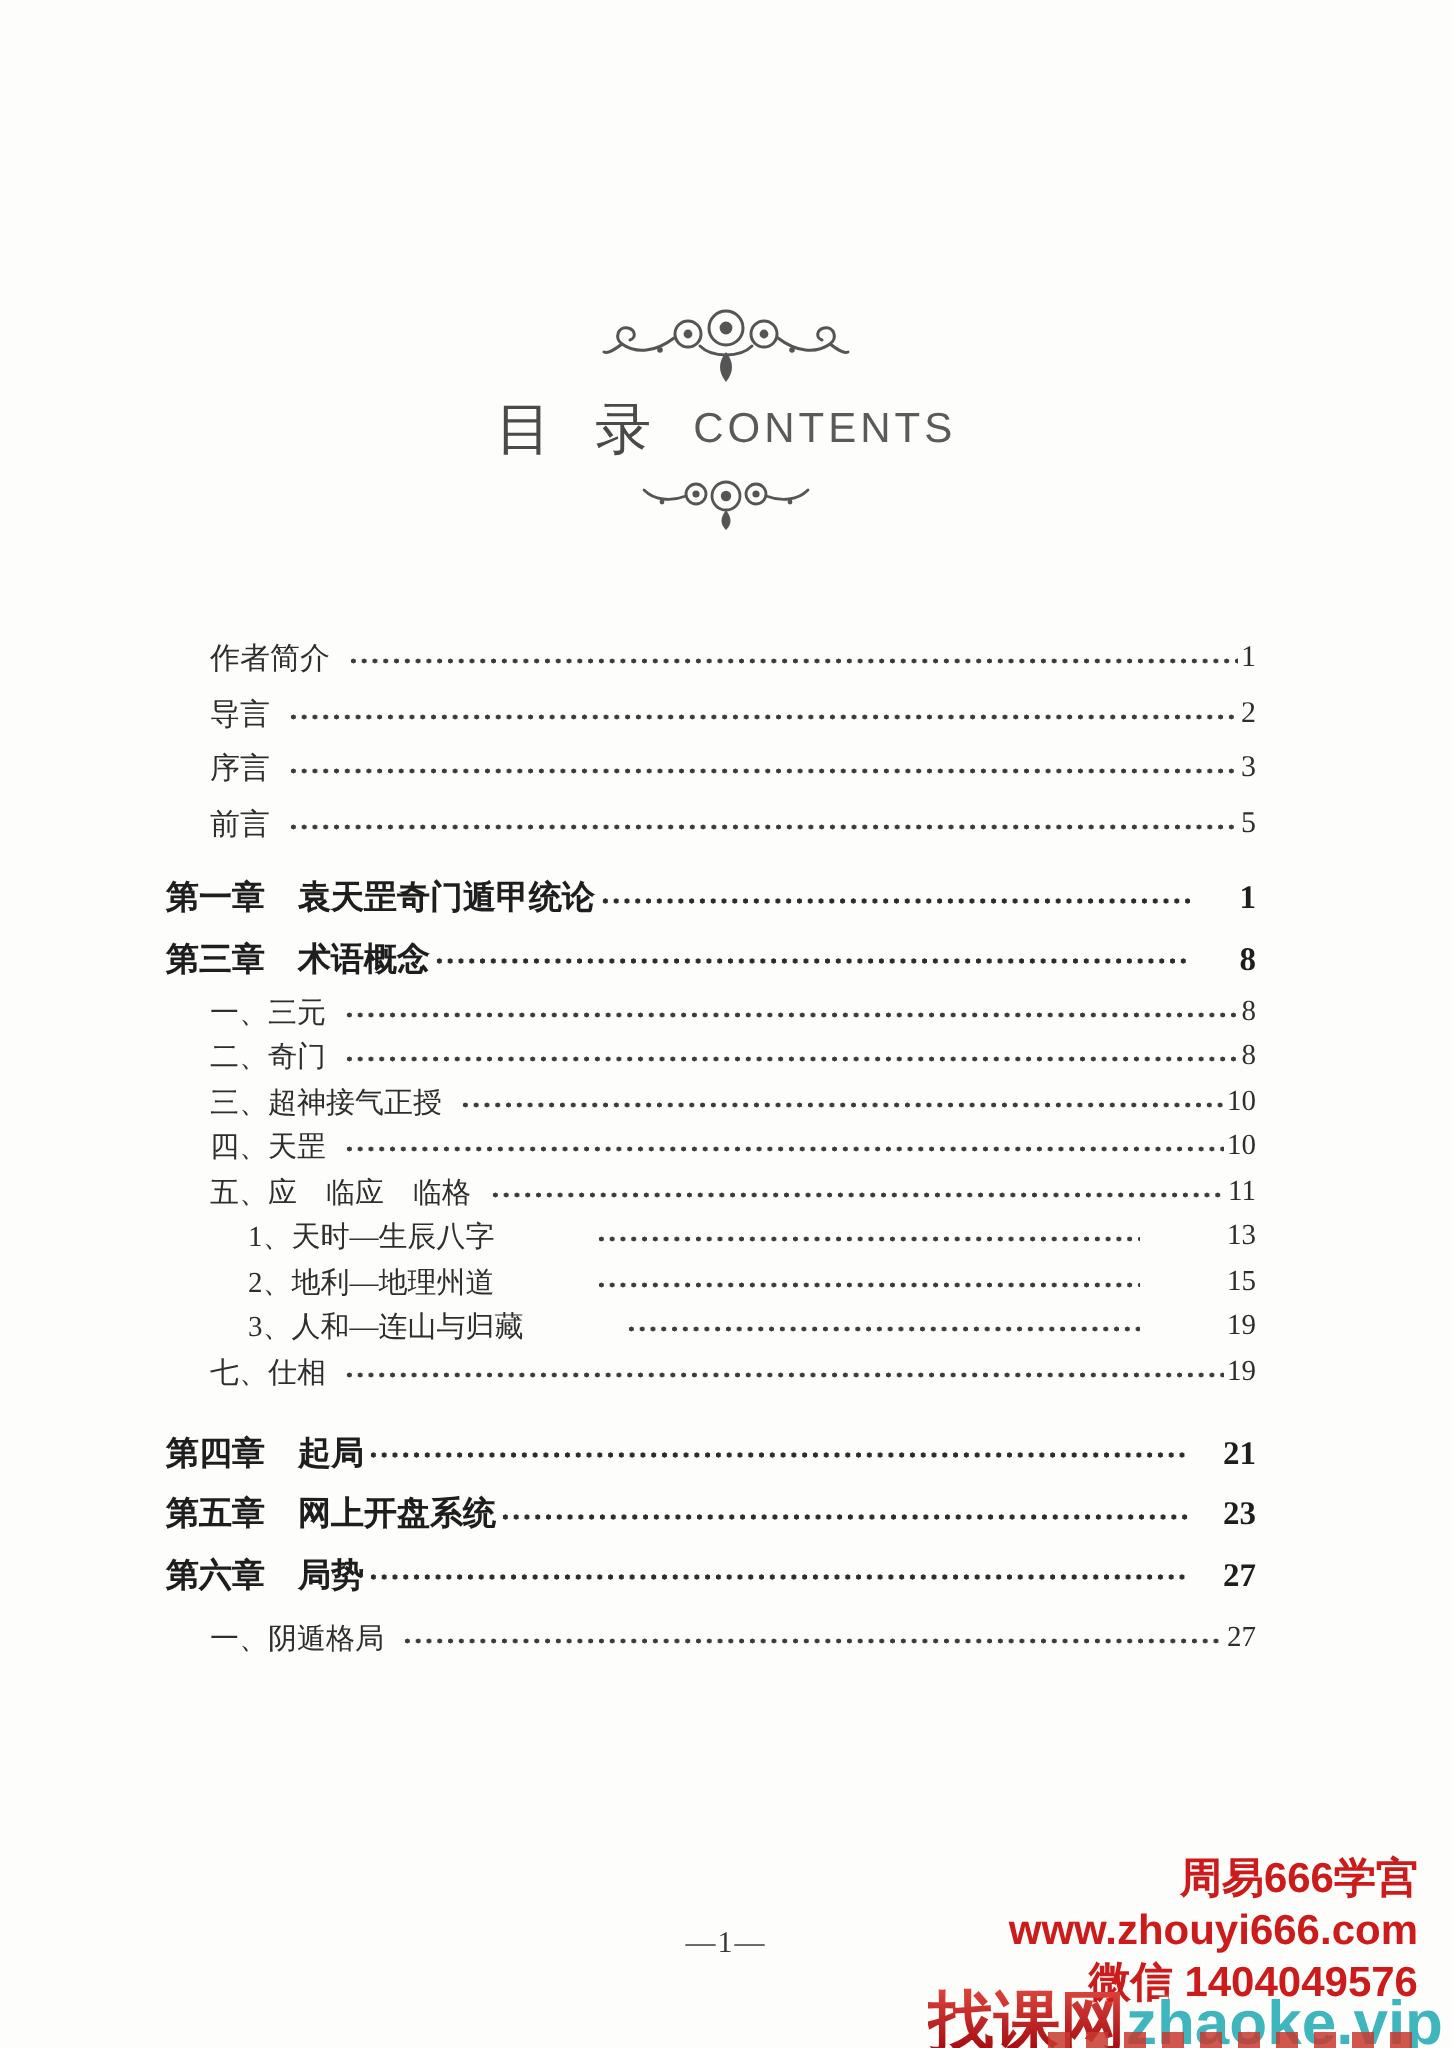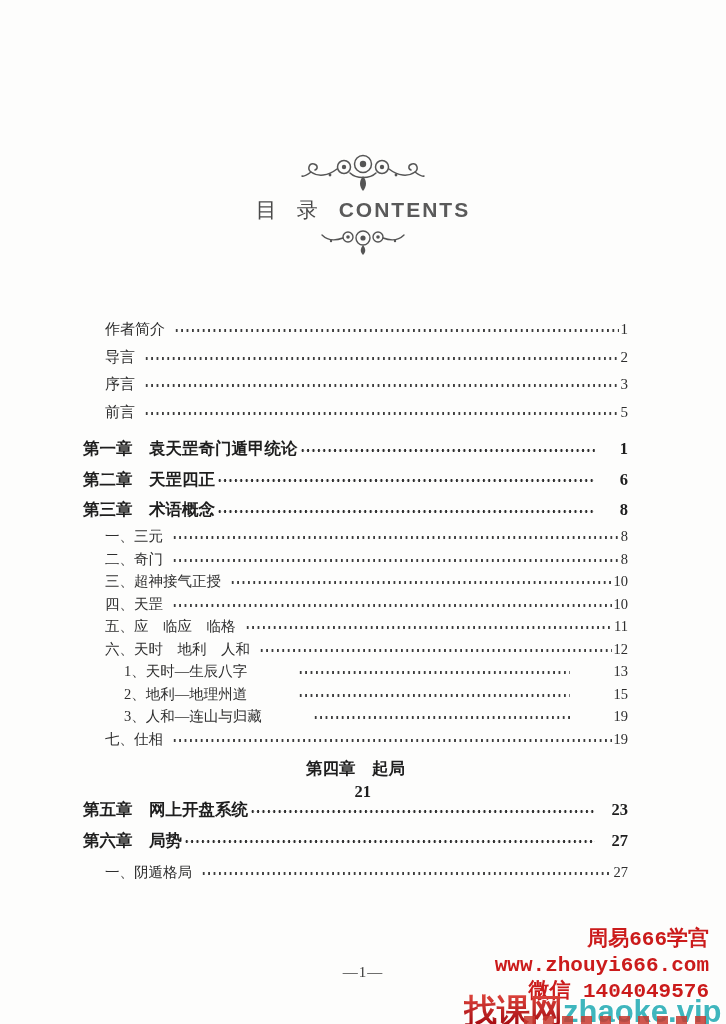--- a/index.html
+++ b/index.html
@@ -7,45 +7,45 @@
     position:relative;width:726px;height:1024px;margin:0 auto;
     background:#fdfdfc;overflow:hidden;
     font-family:"Liberation Serif","DejaVu Serif",serif;color:#2e2e2e;
   }
   
   .header{position:absolute;top:150px;left:0;width:726px;text-align:center;}
   .orn{display:block;margin:0 auto;}
   .title-row{margin:4px 0 2px 0;color:#4a4a4a;}
   .title-cn{
     font-family:"Liberation Sans","DejaVu Sans",sans-serif;
-    font-size:21px;letter-spacing:7px;color:#4a4a4a;vertical-align:middle;
+    font-size:28px;letter-spacing:7px;color:#4a4a4a;vertical-align:middle;
   }
   .title-en{
     font-family:"Liberation Sans","DejaVu Sans",sans-serif;
-    font-size:21px;letter-spacing:2px;color:#5a5a5a;margin-left:14px;vertical-align:middle;font-weight:bold;
+    font-size:21px;letter-spacing:2px;color:#5a5a5a;margin-left:14px;vertical-align:middle;
   }
   
   .toc{position:absolute;left:83px;top:316px;width:545px;}
   .row{display:flex;align-items:center;}
   .row .lbl{white-space:nowrap;}
   .row .dots{
     flex:1 1 auto;height:7px;margin:2px 2px 0 9px;
     background-image:radial-gradient(circle,#3c3c3c 1.15px,rgba(0,0,0,0) 1.35px);
     background-size:5.4px 7px;background-repeat:repeat-x;background-position:0 50%;
   }
   .row .pg{white-space:nowrap;text-align:right;}
   .r-front{height:27.5px;font-size:15px;padding-left:22px;}
   .r-ch{height:30.5px;font-size:16.5px;font-weight:bold;color:#1e1e1e;justify-content:center;}
   .r-ch .pg{margin-left:11px;min-width:20px;}
   .r-ch .dots{margin-left:2px;background-image:radial-gradient(circle,#2c2c2c 1.2px,rgba(0,0,0,0) 1.4px);}
   .r-sub{height:22.5px;font-size:14.5px;padding-left:22px;}
   .r-ss{height:22.5px;font-size:14.5px;padding-left:41px;gap:42px;}
   .g1{margin-top:8px;}
   .g2{margin-top:0px;}
-  .g3{margin-top:14px;flex-direction:column;}
+  .g3{margin-top:14px;}
   .g4{margin-top:5px;}
   
   .page-number{
     position:absolute;left:0;top:964px;width:726px;text-align:center;
     font-size:15px;color:#3a3a3a;letter-spacing:1px;
   }
   .wm-block{
     position:absolute;top:927px;right:17px;text-align:right;
     font-family:"Liberation Sans","DejaVu Sans",sans-serif;
     font-weight:bold;line-height:26px;font-size:21px;
@@ -134,25 +134,20 @@
         <span class="dots"></span>
         <span class="pg">5</span>
       </div>
 
     <div class="row r-ch g1">
         <span class="lbl">第一章　袁天罡奇门遁甲统论</span>
         <span class="dots"></span>
         <span class="pg">1</span>
       </div>
     <div class="row r-ch">
-        <span class="lbl">第二章　天罡四正</span>
-        <span class="dots"></span>
-        <span class="pg">6</span>
-      </div>
-    <div class="row r-ch">
         <span class="lbl">第三章　术语概念</span>
         <span class="dots"></span>
         <span class="pg">8</span>
       </div>
 
     <div class="row r-sub g2">
         <span class="lbl">一、三元</span>
         <span class="dots"></span>
         <span class="pg">8</span>
       </div>
@@ -169,25 +164,20 @@
     <div class="row r-sub">
         <span class="lbl">四、天罡</span>
         <span class="dots"></span>
         <span class="pg">10</span>
       </div>
     <div class="row r-sub">
         <span class="lbl">五、应　临应　临格</span>
         <span class="dots"></span>
         <span class="pg">11</span>
       </div>
-    <div class="row r-sub">
-        <span class="lbl">六、天时　地利　人和</span>
-        <span class="dots"></span>
-        <span class="pg">12</span>
-      </div>
     <div class="row r-ss">
         <span class="lbl">1、天时—生辰八字</span>
         <span class="dots"></span>
         <span class="pg">13</span>
       </div>
     <div class="row r-ss">
         <span class="lbl">2、地利—地理州道</span>
         <span class="dots"></span>
         <span class="pg">15</span>
       </div>
@@ -220,21 +210,21 @@
 
     <div class="row r-sub g4">
         <span class="lbl">一、阴遁格局</span>
         <span class="dots"></span>
         <span class="pg">27</span>
       </div>
   </div>
 
   <div class="page-number">—1—</div>
 
-  <div class="wm-block" style="color:#cb1b1b;font-family:Liberation Mono, monospace;">
+  <div class="wm-block" style="color:#cb1b1b;">
     <div>周易666学宫</div>
     <div>www.zhouyi666.com</div>
     <div>微信 1404049576</div>
   </div>
 
   <div class="brand">
     <span class="brand-cn">找课网</span><span class="brand-dm" style="color:#3fb6bd;">zhaoke.vip</span>
   </div>
 
   <div class="clip-strip"></div>

